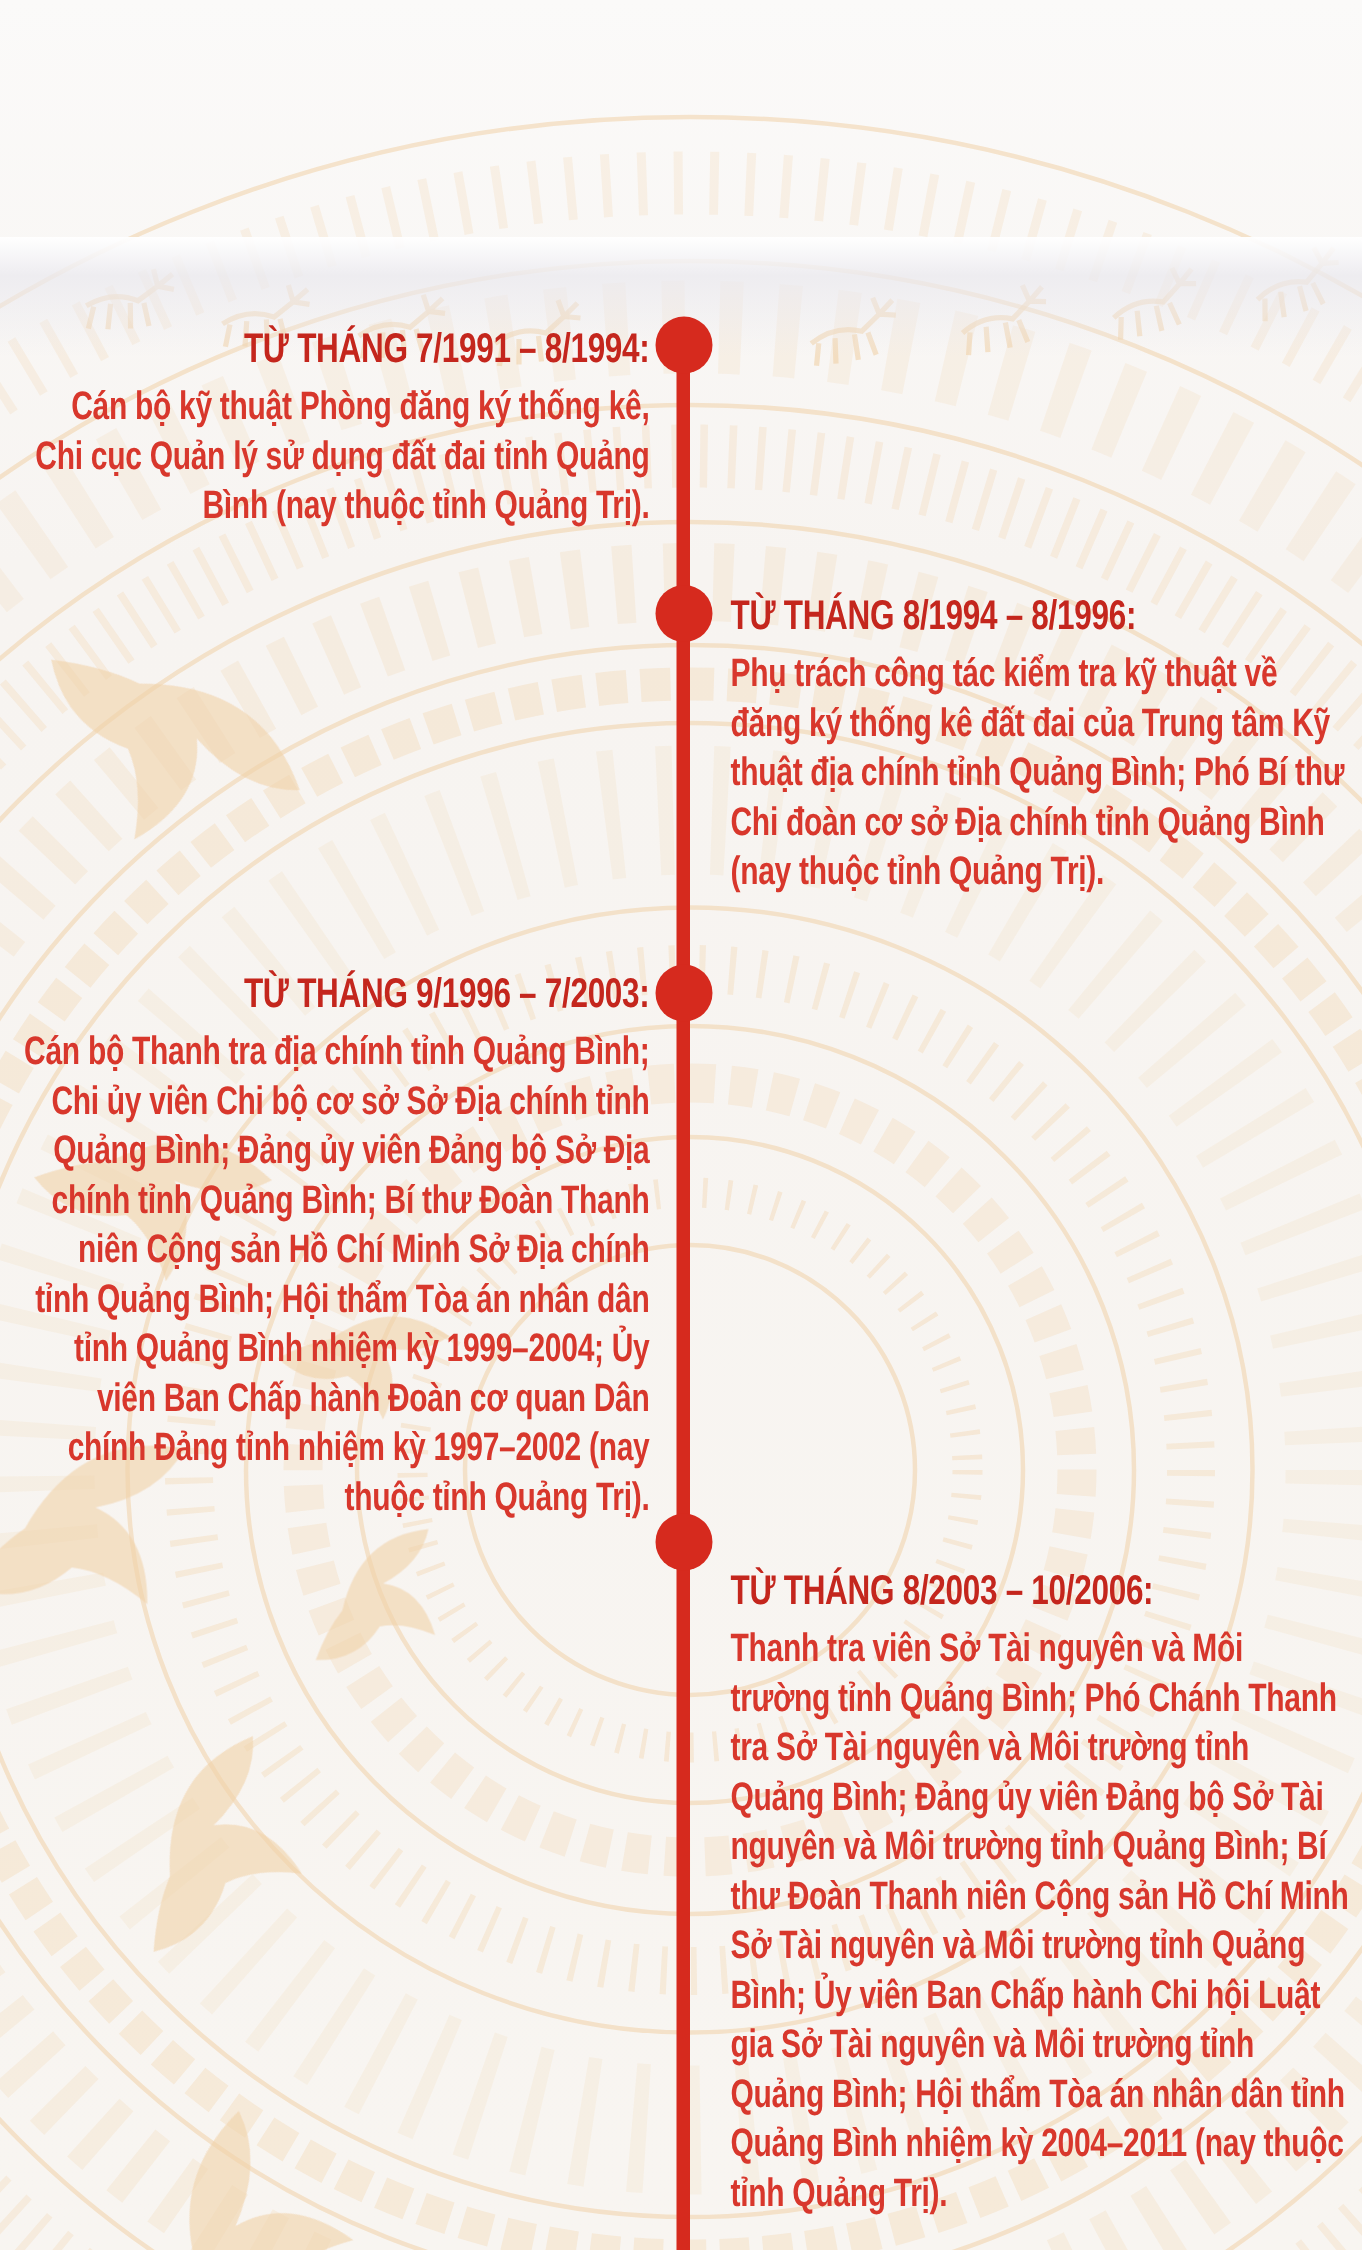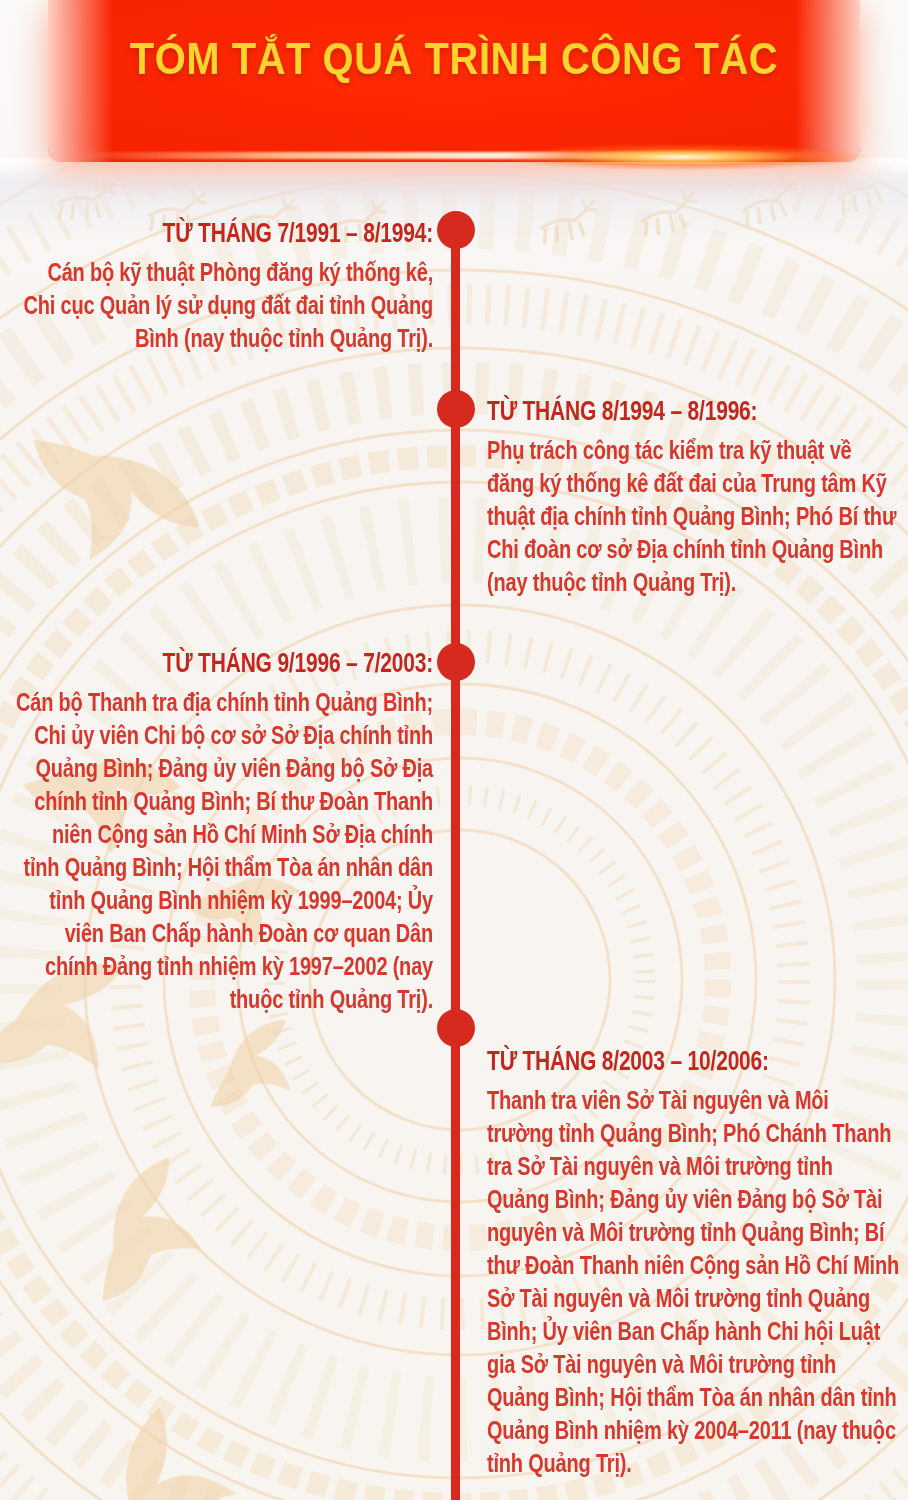--- a/index.html
+++ b/index.html
@@ -140,20 +140,14 @@
   <section class="entry e2">
     <h2>TỪ THÁNG 9/1996 – 7/2003:</h2>
     <p>Cán bộ Thanh tra địa chính tỉnh Quảng Bình; Chi ủy viên Chi bộ cơ sở Sở Địa chính tỉnh Quảng Bình; Đảng ủy viên Đảng bộ Sở Địa chính tỉnh Quảng Bình; Bí thư Đoàn Thanh niên Cộng sản Hồ Chí Minh Sở Địa chính tỉnh Quảng Bình; Hội thẩm Tòa án nhân dân tỉnh Quảng Bình nhiệm kỳ 1999–2004; Ủy viên Ban Chấp hành Đoàn cơ quan Dân chính Đảng tỉnh nhiệm kỳ 1997–2002 (nay thuộc tỉnh Quảng Trị).</p>
   </section>
 
   <section class="entry e3">
     <h2>TỪ THÁNG 8/2003 – 10/2006:</h2>
     <p>Thanh tra viên Sở Tài nguyên và Môi trường tỉnh Quảng Bình; Phó Chánh Thanh tra Sở Tài nguyên và Môi trường tỉnh Quảng Bình; Đảng ủy viên Đảng bộ Sở Tài nguyên và Môi trường tỉnh Quảng Bình; Bí thư Đoàn Thanh niên Cộng sản Hồ Chí Minh Sở Tài nguyên và Môi trường tỉnh Quảng Bình; Ủy viên Ban Chấp hành Chi hội Luật gia Sở Tài nguyên và Môi trường tỉnh Quảng Bình; Hội thẩm Tòa án nhân dân tỉnh Quảng Bình nhiệm kỳ 2004–2011 (nay thuộc tỉnh Quảng Trị).</p>
   </section>
 
-  <header class="banner">
-    <div class="edgefade"></div>
-    <h1>TÓM TẮT QUÁ TRÌNH CÔNG TÁC</h1>
-    <div class="glowline"></div>
-    <div class="flare"></div>
-  </header>
 
 </div>
 
 </body></html>

